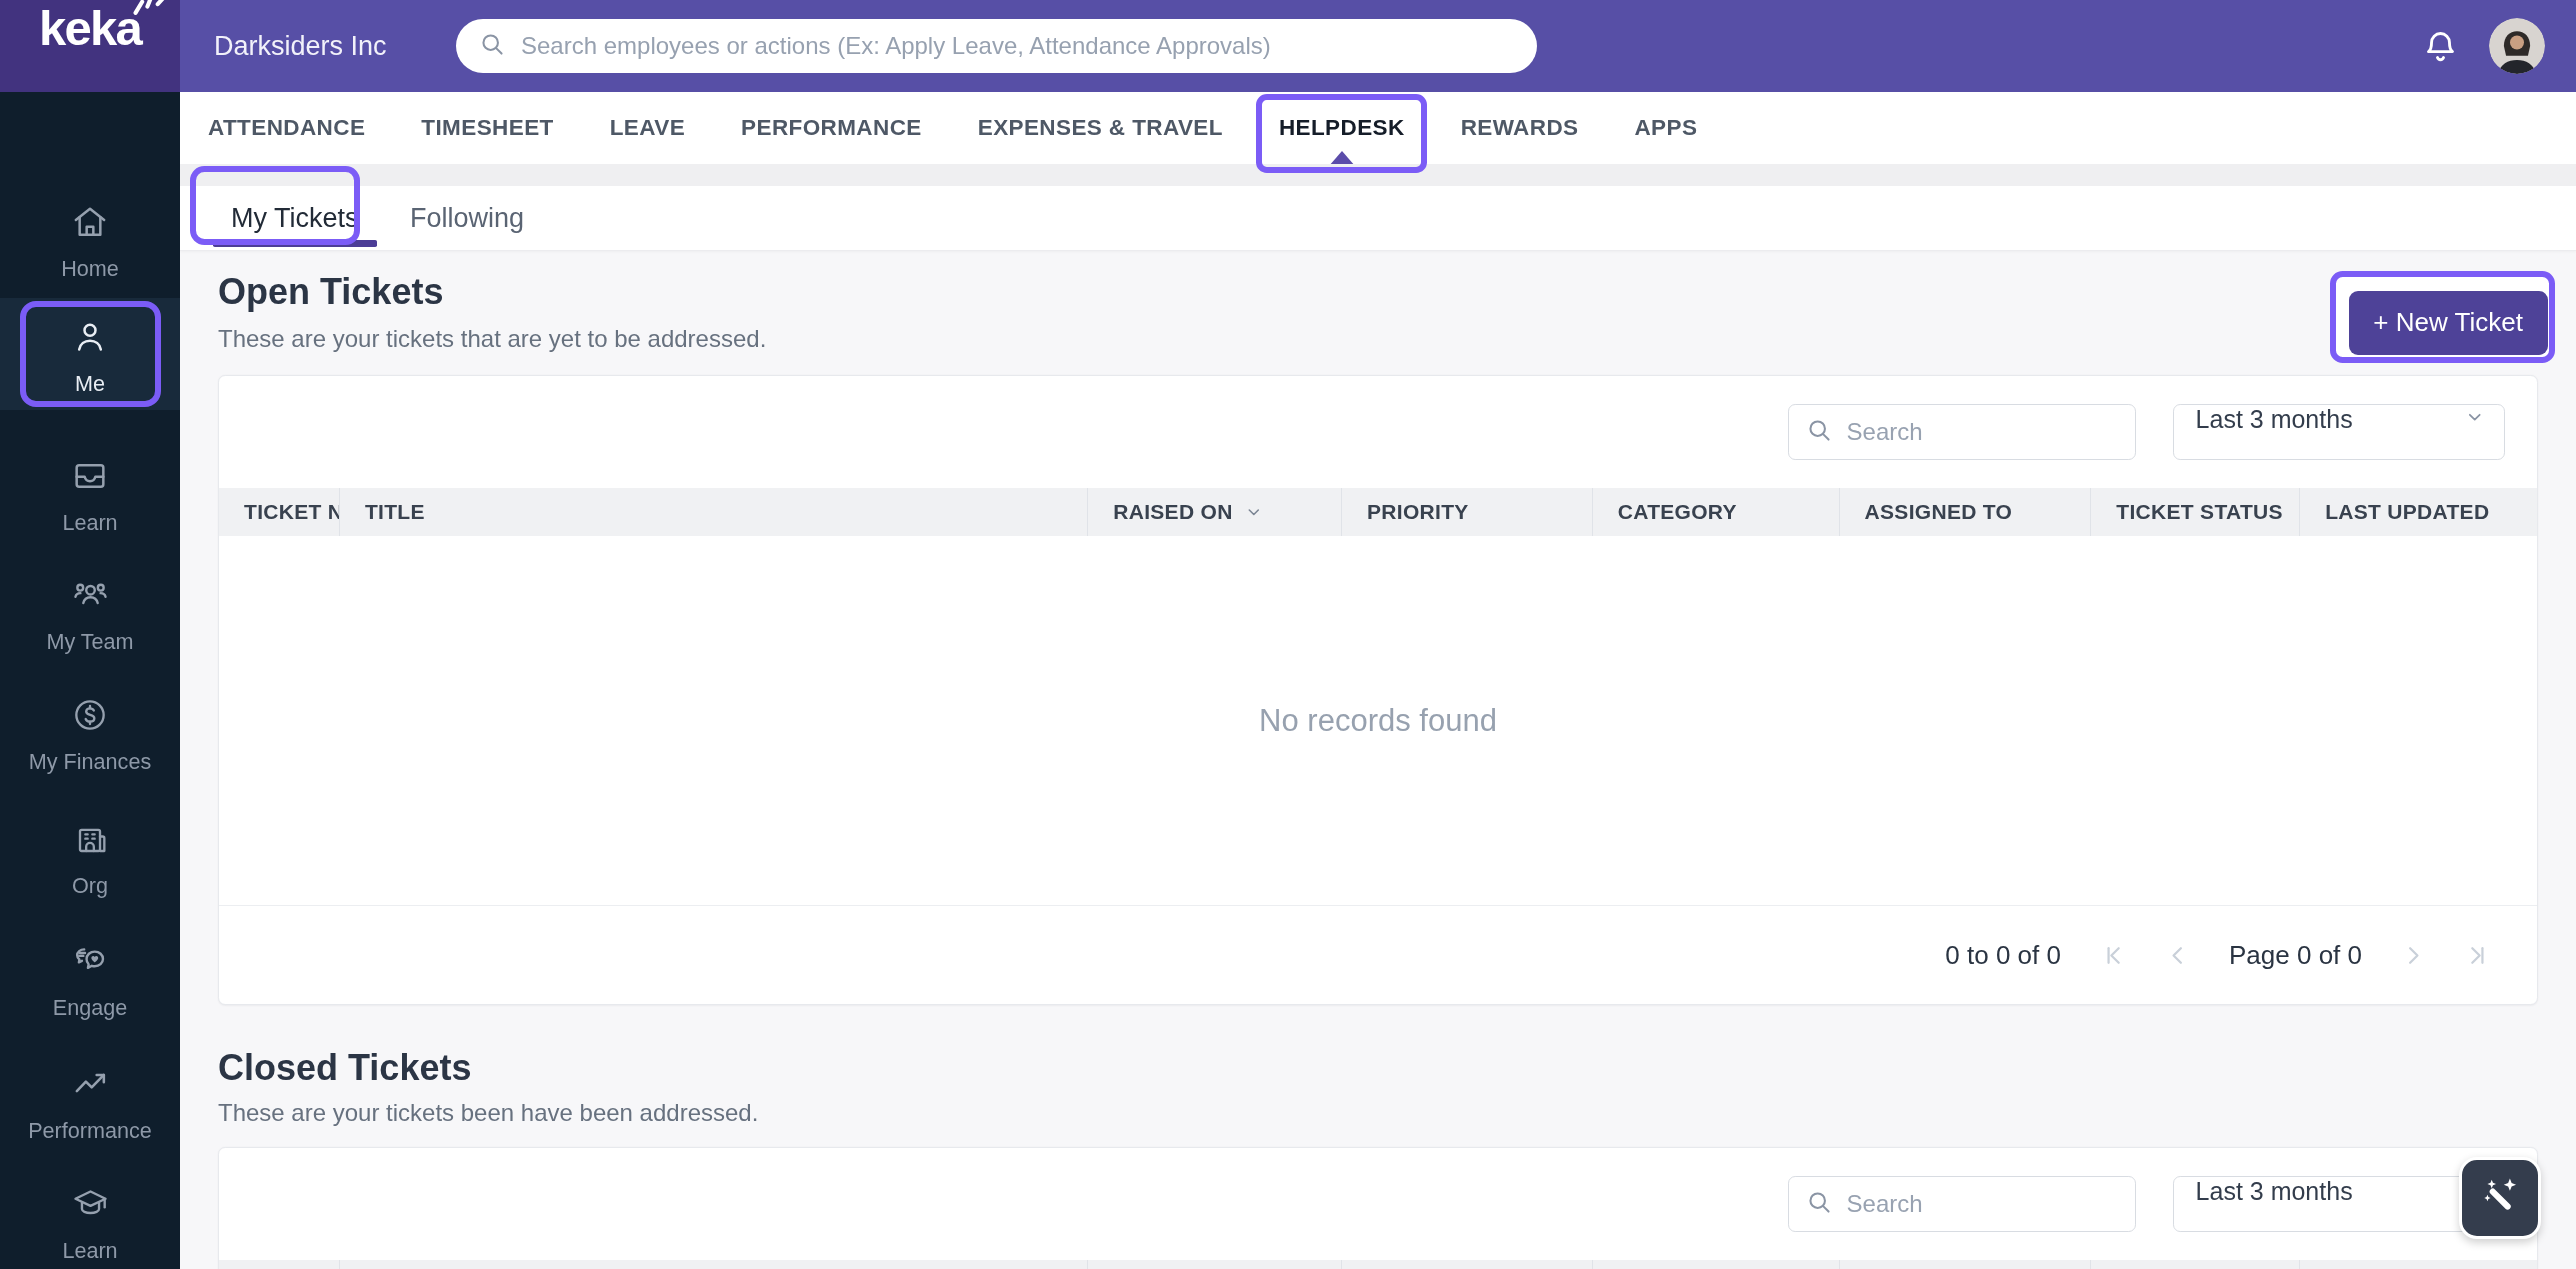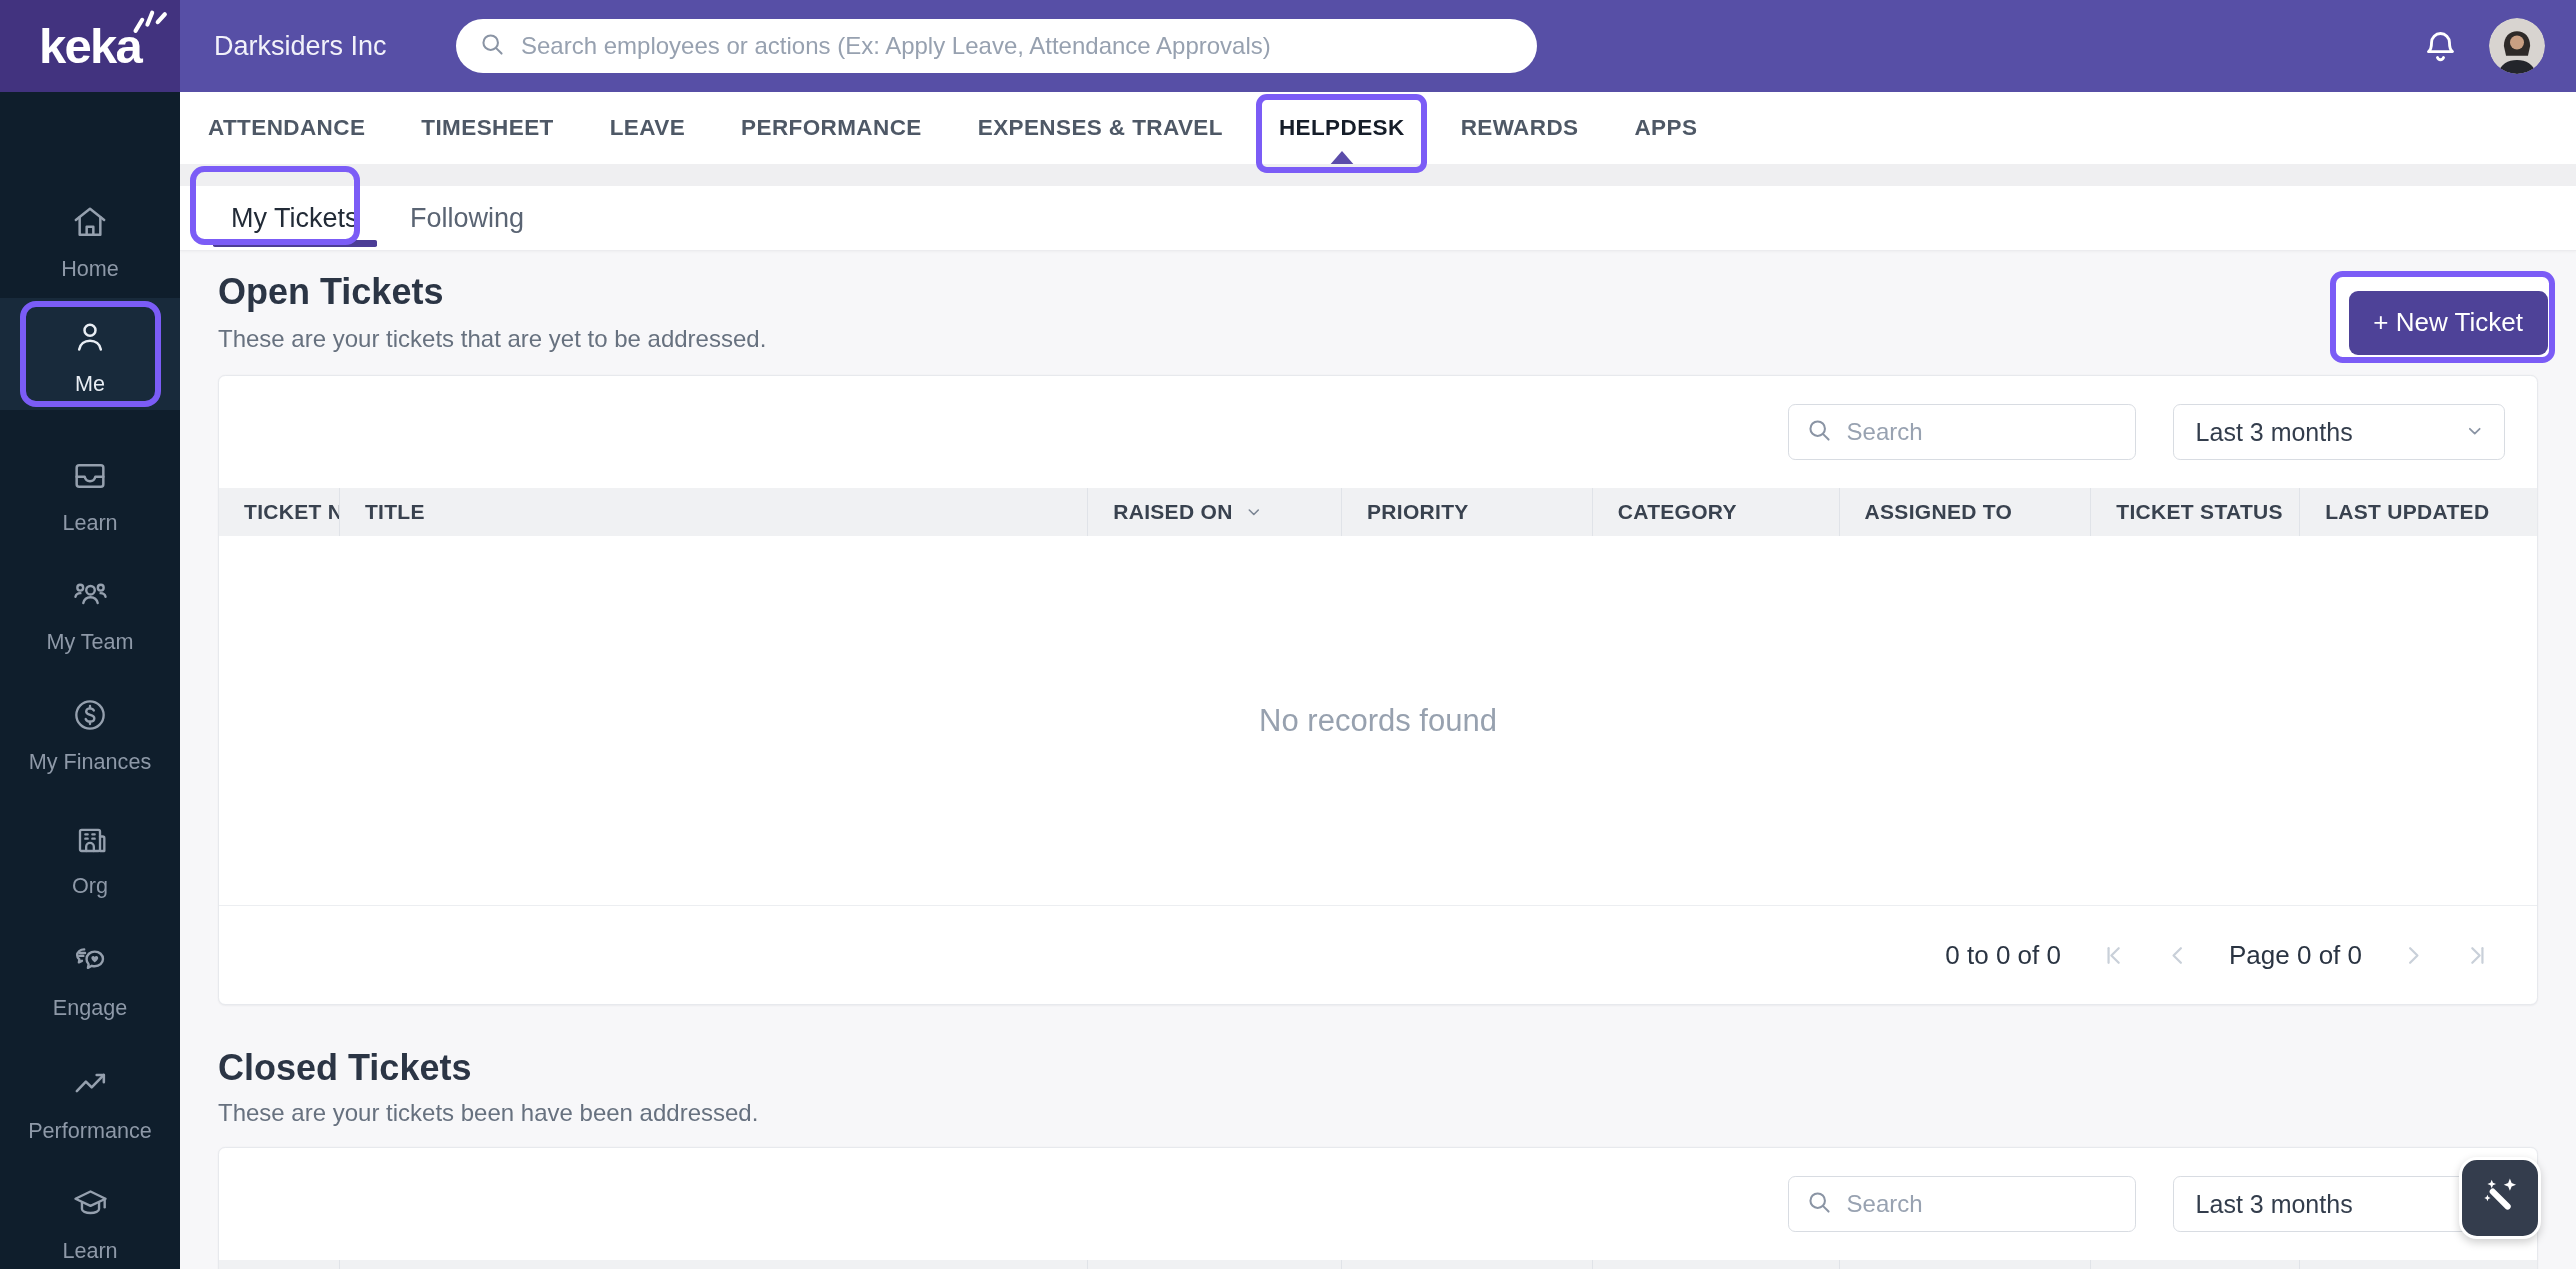--- a/index.html
+++ b/index.html
@@ -2,21 +2,21 @@
 <html style="font-size:14.4px"><head>
 <meta charset="utf-8">
 <style>
   * { margin:0; padding:0; box-sizing:border-box; }
   html,body { width:2576px; height:1270px; overflow:hidden; }
   body { font-family:"Liberation Sans","DejaVu Sans",sans-serif; background:#f7f7f9; }
   #app { position:relative; width:2576px; height:1270px; overflow:hidden; }
 
   
   .topbar { position:absolute; left:0; top:0; width:2576px; height:92px; background:#574fa6; z-index:40; }
-  .logo-box { position:absolute; left:0; top:0; width:180px; height:92px; background:#42337f; display:flex; align-items:center; justify-content:center; }
+  .logo-box { position:absolute; left:0; top:0; width:180px; height:92px; background:#42337f; display:flex; align-items:flex-start; justify-content:center; }
   .logo-wrap { position:relative; }
   .logo-text { color:#fff; font-size:49px; font-weight:800; letter-spacing:-1.8px; }
   .sparks { position:absolute; right:-27px; top:-18px; }
   .company-name { position:absolute; left:214px; top:0; height:92px; display:flex; align-items:center; color:#f2f1fa; font-size:27px; font-weight:500; }
   .search-pill { position:absolute; left:456px; top:19px; width:1081px; height:54px; background:#fff; border-radius:28px; display:flex; align-items:center; padding:0 21.6px; gap:14.4px; }
   .search-pill input { border:none; outline:none; flex:1; font-size:24px; color:#3a4454; font-family:inherit; background:transparent; }
   .search-pill input::placeholder { color:#97a1b0; }
   .bell-btn { position:absolute; left:2417px; top:23.5px; width:47px; height:47px; display:flex; align-items:center; justify-content:center; cursor:pointer; }
   .avatar { position:absolute; left:2489px; top:18px; width:56px; height:56px; border-radius:50%; overflow:hidden; cursor:pointer; }
 
@@ -54,21 +54,21 @@
 
   .ann-newticket { left:2150px; top:20px; width:225px; height:92px; border-radius:12.6px; background:#fff; z-index:45; pointer-events:none;padding-left:15px; }
   .new-ticket-btn { position:absolute; left:12.6px; top:13.5px; width:199px; height:64px; background:#4e4298; border:none; border-radius:9px; color:#fff; font-size:26px; font-family:inherit; cursor:pointer; pointer-events:auto; }
 
   .card { position:absolute; left:38px; width:2320px; height:630px; background:#fff; border:0.9px solid #e7e9ed; border-radius:7.2px; box-shadow:0 0.9px 1.8px rgba(16,24,40,.05); }
   .card1 { top:124px; }
   .card2 { top:896px; }
   .filter-search { position:absolute; left:1569px; top:28px; width:348px; height:56px; border:0.9px solid #d8dce2; border-radius:7.2px; display:flex; align-items:center; padding:0 16px; gap:12.6px; background:#fff; }
   .filter-search input { border:none; outline:none; flex:1; width:100%; font-size:24px; color:#3a4454; font-family:inherit; }
   .filter-search input::placeholder { color:#98a2b1; }
-  .filter-drop { position:absolute; left:1954px; top:28px; width:332px; height:56px; border:0.9px solid #d8dce2; border-radius:7.2px; display:flex; align-items:center; padding:0 18px 0 21.6px; background:#fff; cursor:pointer; }
+  .filter-drop { position:absolute; left:1954px; top:28px; width:332px; height:56px; border:0.9px solid #d8dce2; border-radius:7.2px; display:flex; padding:0 18px 0 21.6px; background:#fff; cursor:pointer; }
   .filter-drop .val { flex:1; font-size:25px; color:#333d4c; }
 
   .thead { position:absolute; left:0; top:112px; width:2318px; height:48px; background:#f0f1f3; display:flex; overflow:hidden; }
   .th { display:flex; align-items:center; padding-left:25px; font-size:21px; font-weight:600; letter-spacing:0.3px; color:#39424f; white-space:nowrap; overflow:hidden; border-left:0.9px solid #e0e3e8; cursor:pointer; }
   .th:first-child { border-left:none; }
   .w0{width:120px}.w1{width:749px}.w2{width:254px}.w3{width:251px}.w4{width:247px}.w5{width:252px}.w6{width:209px}.w7{width:238px}
   .th .sort { margin-left:10.8px; display:flex; }
 
   .tbody-empty { position:absolute; left:0; top:160px; width:2318px; height:370px; display:flex; align-items:center; justify-content:center; font-size:31px; color:#97a1af; }
   .tfoot { position:absolute; left:0; top:529px; width:2318px; height:100px; border-top:0.9px solid #eceef1; display:flex; align-items:center; justify-content:flex-end; padding-right:45px; gap:38px; }

